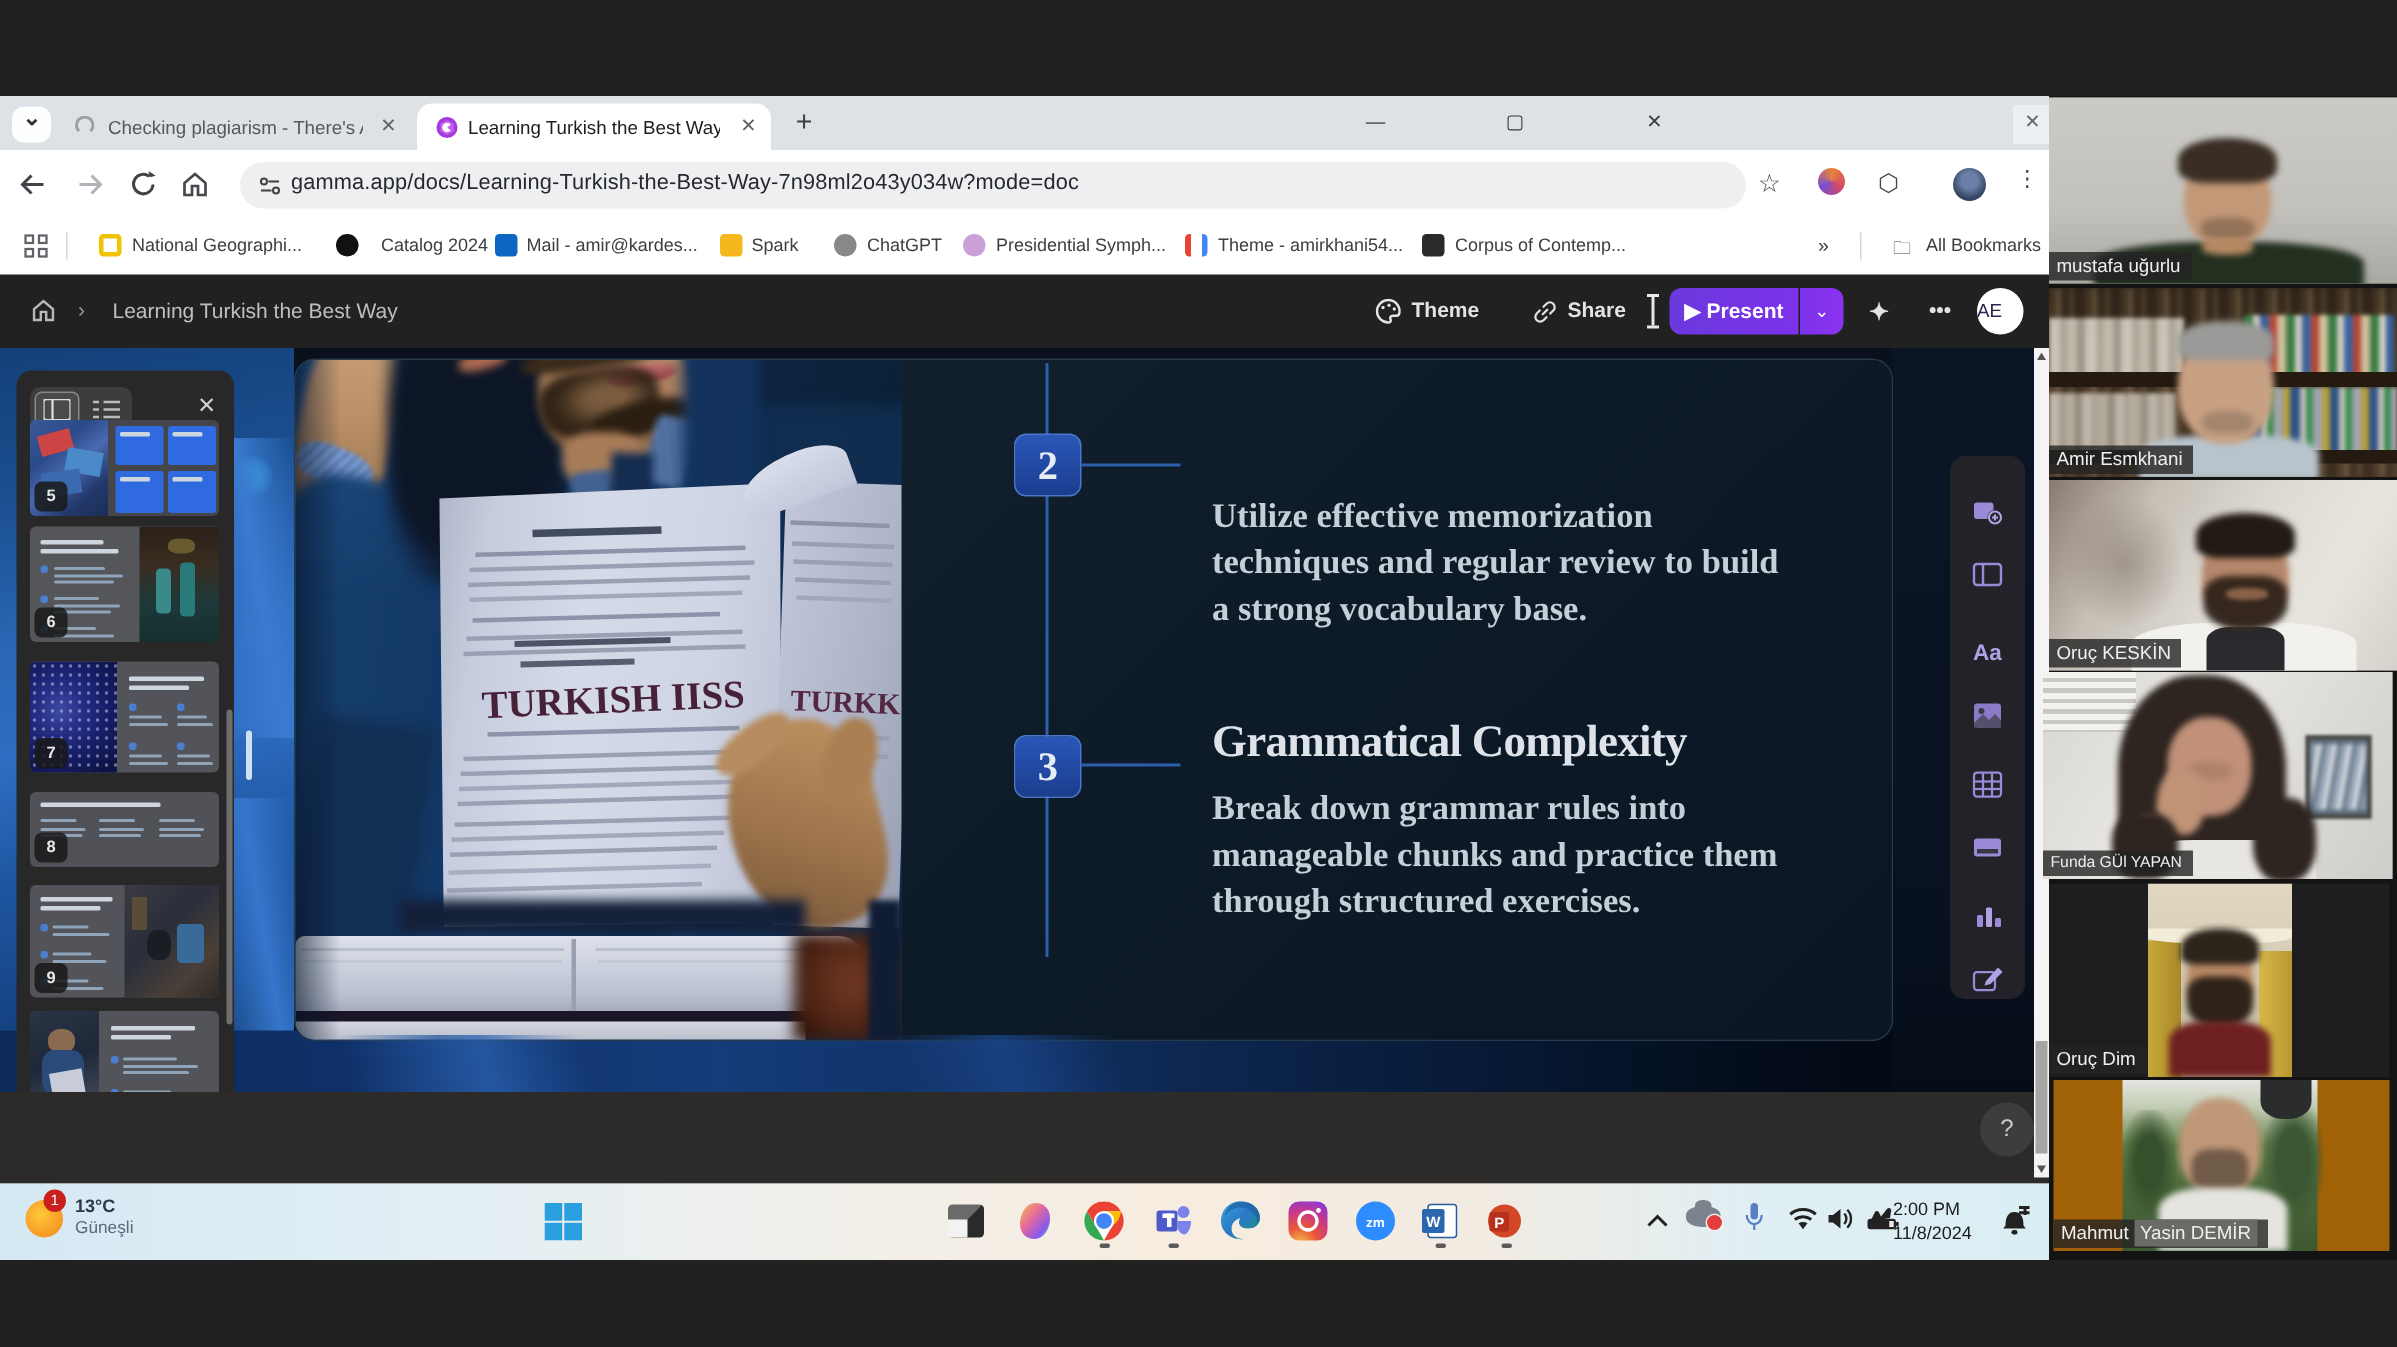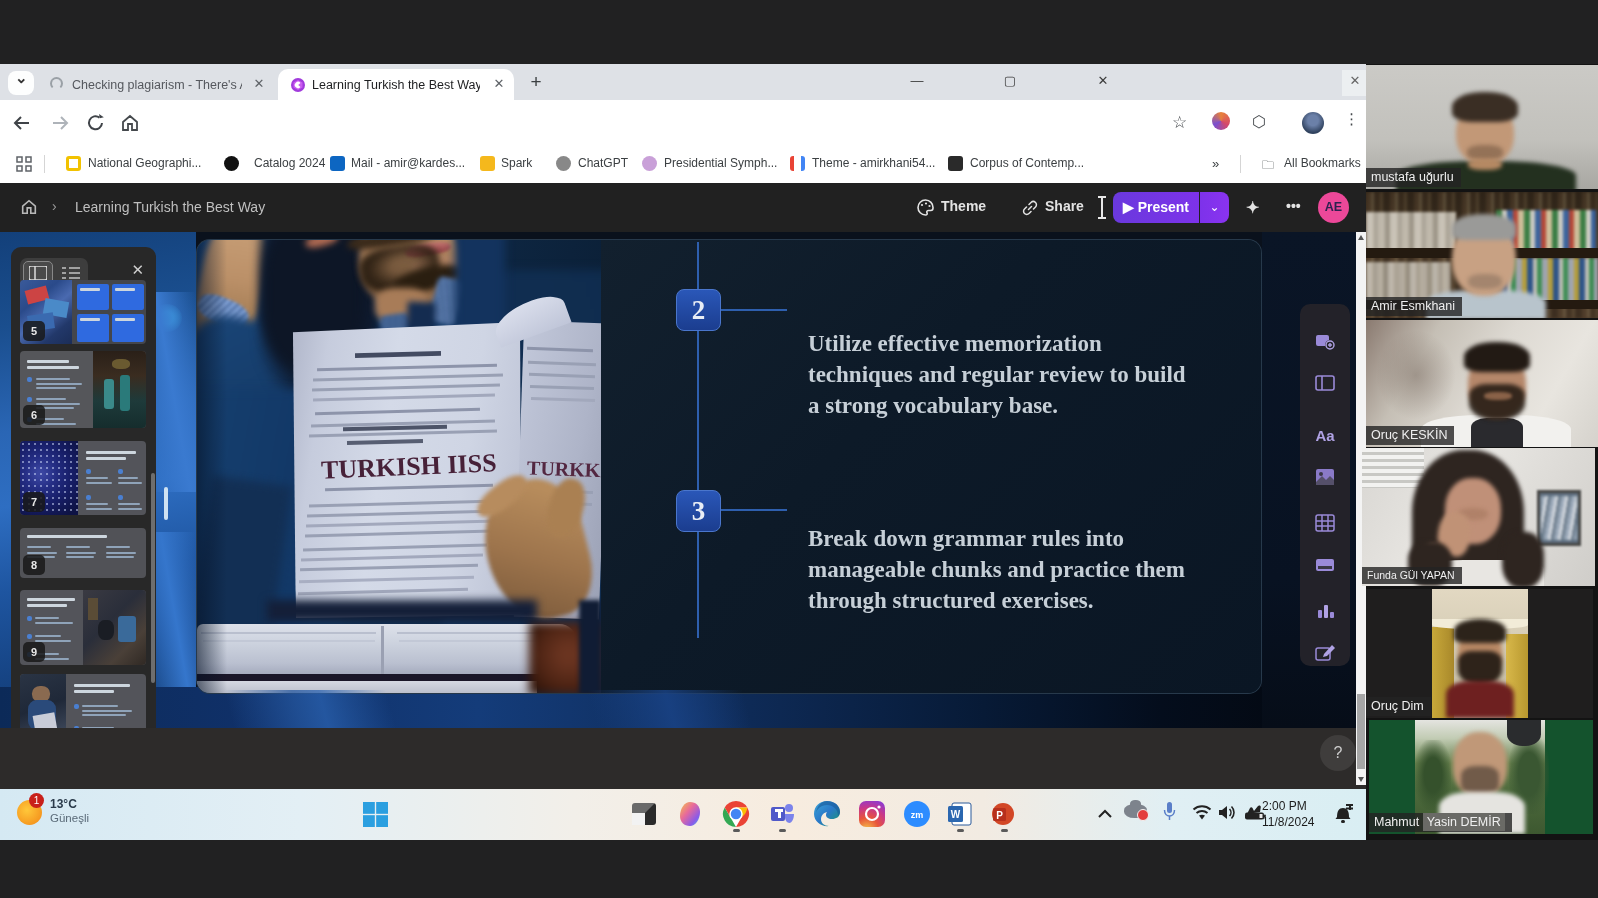--- a/index.html
+++ b/index.html
@@ -38,21 +38,21 @@
   #bookmarks { position:absolute; left:0; top:83px; width:1366px; height:36px; background:#fff; }
   .bm { position:absolute; top:9px; font-size:12px; color:#3c4043; white-space:nowrap; }
   .bmic { position:absolute; top:9px; width:15px; height:15px; border-radius:3px; }
 
   
   #gheader { position:absolute; left:0; top:119px; width:1366px; height:49px; background:#212121; color:#cfcfcf; }
   #gheader .crumb { position:absolute; left:75px; top:16px; font-size:14px; color:#bfbfbf;}
   .gh { position:absolute; top:15px; font-size:14px; color:#e3e3e3; font-weight:600;}
   #presentBtn { position:absolute; left:1113px; top:9px; width:86px; height:31px; background:linear-gradient(90deg,#6a39dd,#7d32ea); border-radius:8px 0 0 8px; color:#fff; font-size:14px; font-weight:700; line-height:31px; text-align:center; }
   #presentChev { position:absolute; left:1200px; top:9px; width:29px; height:31px; background:linear-gradient(90deg,#7d32ea,#8a33f0); border-radius:0 8px 8px 0; color:#fff; font-size:12px; line-height:31px; text-align:center;}
-  #aeAv { position:absolute; left:1318px; top:9px; width:31px; height:31px; border-radius:50%; background:#ec4899; color:#2d2250; font-size:12.5px; font-weight:700; line-height:31px; text-align:center; }
+  #aeAv { position:absolute; left:1318px; top:9px; width:31px; height:31px; border-radius:50%; background:#ffffff; color:#2d2250; font-size:12.5px; font-weight:400; line-height:31px; }
 
   
   #content { position:absolute; left:0; top:168px; width:1366px; height:557px; background:#0a111c; overflow:hidden; }
 
   
   #bgleft { position:absolute; left:0; top:0; width:196px; height:496px;
      background:linear-gradient(170deg,#13407a 0%,#1a4e8e 18%,#2a66b5 38%,#2e6ec2 52%,#1e55a0 68%,#164484 84%,#113767 100%); }
   #bgleftS1 { position:absolute; left:150px; top:60px; width:46px; height:200px; background:linear-gradient(80deg,transparent,#3a7ad0 50%,transparent); }
   #bgleftS2 { position:absolute; left:145px; top:300px; width:51px; height:160px; background:linear-gradient(80deg,transparent,#3576cc 55%,transparent); }
   #bgbottom { position:absolute; left:0; top:455px; width:1366px; height:41px;
@@ -148,20 +148,29 @@
       <svg class="navic" style="left:50px;top:13px;" width="20" height="20" viewBox="0 0 20 20">
           <path d="M3 10 L16.5 10 M11 4 L17 10 L11 16" fill="none" stroke="#aeb3b9" stroke-width="2"></path>
         </svg>
       <svg class="navic" style="left:86px;top:13px;" width="20" height="20" viewBox="0 0 20 20">
           <path d="M16 10 A6.5 6.5 0 1 1 13.5 4.6" fill="none" stroke="#3f4348" stroke-width="2"></path>
           <path d="M13 1 L13.8 5.2 L17.8 4.2 Z" fill="#3f4348"></path>
         </svg>
       <svg class="navic" style="left:120px; top:13px;" width="20" height="20" viewBox="0 0 20 20">
           <path d="M3 9 L10 3 L17 9 L17 17 L12 17 L12 11 L8 11 L8 17 L3 17 Z" fill="none" stroke="#45494d" stroke-width="1.8"></path>
         </svg>
+      <div id="omni">
+        <svg style="position:absolute;left:12px;top:8px" width="16" height="16" viewBox="0 0 16 16">
+            <circle cx="4" cy="5" r="2" fill="none" stroke="#444" stroke-width="1.4"></circle>
+            <line x1="7" y1="5" x2="14" y2="5" stroke="#444" stroke-width="1.4"></line>
+            <circle cx="12" cy="11" r="2" fill="none" stroke="#444" stroke-width="1.4"></circle>
+            <line x1="2" y1="11" x2="9" y2="11" stroke="#444" stroke-width="1.4"></line>
+          </svg>
+        <div class="url">gamma.app/docs/Learning-Turkish-the-Best-Way-7n98ml2o43y034w?mode=doc</div>
+      </div>
       <div class="tbicon" style="left:1172px; font-size:17px; color:#45494d;">☆</div>
       <div class="tbicon" style="left:1212px;">
           <div style="width:18px;height:18px;border-radius:50%;background:conic-gradient(#e8823a,#d5486a,#7a4fd0,#e8823a);"></div>
         </div>
       <div class="tbicon" style="left:1252px; font-size:16px; color:#45494d;">⬡</div>
       <div class="tbicon" style="left:1302px;">
           <div style="width:22px;height:22px;border-radius:50%;background:radial-gradient(circle at 50% 38%,#6b80a8 30%,#31435f 70%);"></div>
         </div>
       <div class="tbicon" style="left:1344px; top:10px; font-size:15px; color:#45494d;">⋮</div>
     </div>
@@ -331,20 +340,21 @@
           <div class="abs" style="left:0px;top:441px;width:340px;height:14px;background:linear-gradient(180deg,#d5d8e2,#b8bcc9);"></div>
           <div class="abs" style="left:332px;top:382px;width:72px;height:73px;background:radial-gradient(ellipse at 55% 45%,#6a3420 15%,#4e2414 55%,#2c1208 90%);filter:blur(5px);"></div>
           <div class="abs" style="left:382px;top:360px;width:22px;height:95px;background:#101c34;filter:blur(2px);"></div>
         </div>
         <div id="vline"></div>
         <div class="numbox" style="top:49px;">2</div>
         <div class="hline" style="top:69px;"></div>
         <div class="sbody" style="top:88px;">Utilize effective memorization<br>techniques and regular review to build<br>a strong vocabulary base.</div>
         <div class="numbox" style="top:250px;">3</div>
         <div class="hline" style="top:269px;"></div>
+        <div class="stitle" style="top:238px;">Grammatical Complexity</div>
         <div class="sbody" style="top:283px;">Break down grammar rules into<br>manageable chunks and practice them<br>through structured exercises.</div>
       </div>
       <div id="bgright"></div>
       <div id="bgstreak1"></div>
       <div id="bgstreak2"></div>
       <div id="minibar">
         <svg class="mico" style="top:26px;" width="22" height="22" viewBox="0 0 22 22">
             <rect x="2" y="5" width="13" height="11" rx="2" fill="#9a8ad8"></rect>
             <circle cx="16" cy="15" r="5" fill="#26252c"></circle>
             <circle cx="16" cy="15" r="4" fill="none" stroke="#b0a2e4" stroke-width="1.4"></circle>
@@ -718,21 +728,21 @@
     <div class="abs" style="left:66px;top:0;width:96px;height:129px;background:linear-gradient(180deg,#e2d8c2 0%,#d9d0b9 30%,#cfc6ae 55%,#bfb59e 100%);"></div>
     <div class="abs" style="left:66px;top:38px;width:22px;height:91px;background:linear-gradient(90deg,#c8a83a,#a8882a);"></div>
     <div class="abs" style="left:140px;top:45px;width:22px;height:84px;background:linear-gradient(90deg,#d8b84a,#b8982f);"></div>
     <div class="abs" style="left:66px;top:30px;width:96px;height:10px;background:#f2ecd8;border-radius:0 0 40% 40%;"></div>
     <div class="abs" style="left:92px;top:38px;width:44px;height:52px;background:#ba8a66;filter:blur(2px);border-radius:46%;"></div>
     <div class="abs" style="left:88px;top:30px;width:52px;height:24px;background:#2c231a;filter:blur(2px);border-radius:48% 48% 20% 20%;"></div>
     <div class="abs" style="left:92px;top:62px;width:44px;height:34px;background:#2e231a;filter:blur(2px);border-radius:30% 30% 45% 45%;"></div>
     <div class="abs" style="left:80px;top:92px;width:68px;height:37px;background:#6e2020;filter:blur(2px);border-radius:35% 35% 0 0;"></div>
     <div class="nlabel">Oruç Dim</div>
   </div>
-  <div class="tile" id="p6" style="left:1369px; top:720px; width:224px; height:114px; background:#14532d;">
+  <div class="tile" id="p6" style="left:1369px; top:720px; width:224px; height:114px; background:#a16207;">
     <div class="abs" style="left:46px;top:0;width:130px;height:114px;background:linear-gradient(180deg,#e4e4e0 0%,#c2ccb4 16%,#69834f 38%,#4d6a3c 62%,#3d5830 100%);"></div>
     <div class="abs" style="left:46px;top:20px;width:36px;height:70px;background:radial-gradient(ellipse,#35512c 35%,transparent 78%);"></div>
     <div class="abs" style="left:140px;top:14px;width:40px;height:80px;background:radial-gradient(ellipse,#3a5732 38%,transparent 78%);"></div>
     <div class="abs" style="left:138px;top:0px;width:34px;height:26px;background:#2a2c2e;border-radius:0 0 45% 45%;"></div>
     <div class="abs" style="left:84px;top:12px;width:54px;height:64px;background:#c09878;filter:blur(2px);border-radius:46% 46% 42% 42%;"></div>
     <div class="abs" style="left:92px;top:46px;width:38px;height:28px;background:rgba(60,50,42,0.6);filter:blur(2px);border-radius:35%;"></div>
     <div class="abs" style="left:70px;top:72px;width:86px;height:42px;background:#e5e4e0;filter:blur(2px);border-radius:35% 35% 0 0;"></div>
     <div class="nlabel">Mahmut <span style="background:#6a6a66;padding:2px 4px;">Yasin DEMİR</span></div>
   </div>
 

